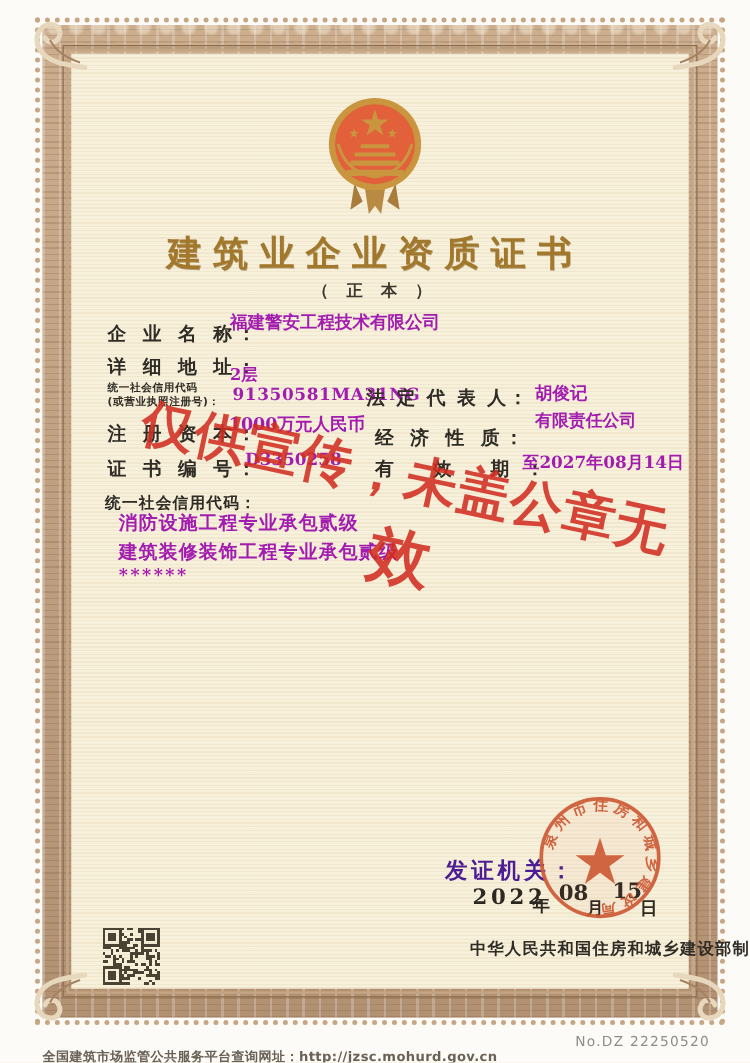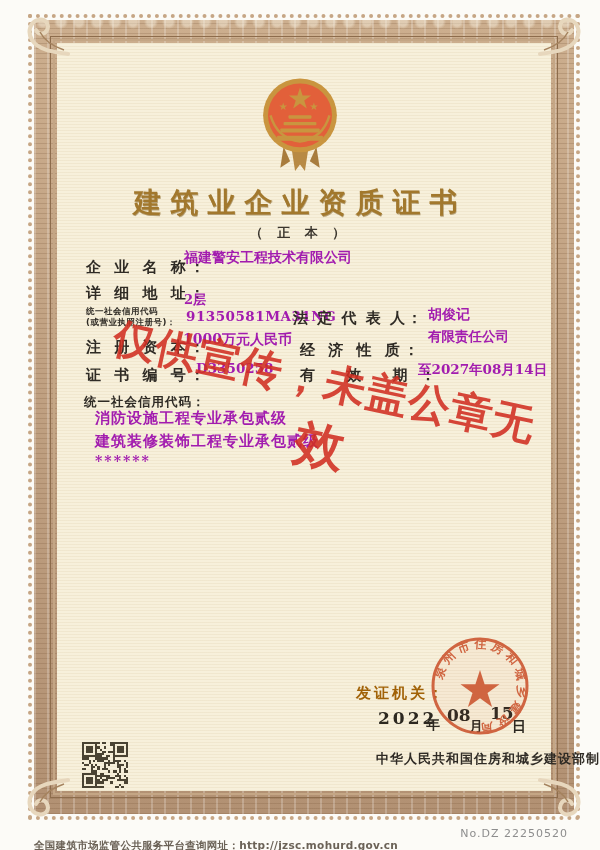--- a/index.html
+++ b/index.html
@@ -67,21 +67,21 @@
        font-family:"DejaVu Serif","Liberation Serif",serif;font-weight:bold;}
   .lbl-small{position:absolute;color:#2f2b25;font-weight:bold;font-size:8.5px;line-height:1.25;letter-spacing:0.5px;white-space:nowrap;}
 
   
   .wm{position:absolute;color:rgba(208,45,33,0.88);font-weight:bold;white-space:nowrap;z-index:6;
       font-family:"DejaVu Sans","Liberation Sans",sans-serif;}
   .wm1{left:120px;top:310px;font-size:42px;letter-spacing:1px;transform:rotate(12deg);transform-origin:left top;}
   .wm2{left:302px;top:408px;font-size:50px;transform:rotate(12deg);transform-origin:left top;}
 
   
-  .issuer{position:absolute;left:356px;top:684px;font-size:15px;font-weight:bold;letter-spacing:3px;color:#a16207;}
+  .issuer{position:absolute;left:356px;top:684px;font-size:18px;font-weight:bold;letter-spacing:3px;color:#4c1d95;}
   .seal{position:absolute;left:424px;top:630px;width:112px;height:112px;z-index:5;opacity:0.92;}
   .date-part{position:absolute;color:#2c2820;white-space:nowrap;}
   .d-num{font-family:"DejaVu Serif","Liberation Serif",serif;font-weight:bold;font-size:17px;}
   .d-unit{font-weight:bold;font-size:14px;}
   .made-by{position:absolute;left:0;top:750px;width:100%;text-align:right;
            font-size:13px;font-weight:bold;letter-spacing:1px;color:#2f2b25;}
 
   
   .qr{position:absolute;left:82px;top:742px;width:46px;height:46px;}
   .footer-query{position:absolute;left:34px;top:826px;font-size:10.5px;font-weight:bold;color:#6b6257;letter-spacing:0.3px;margin-top:13px;}

